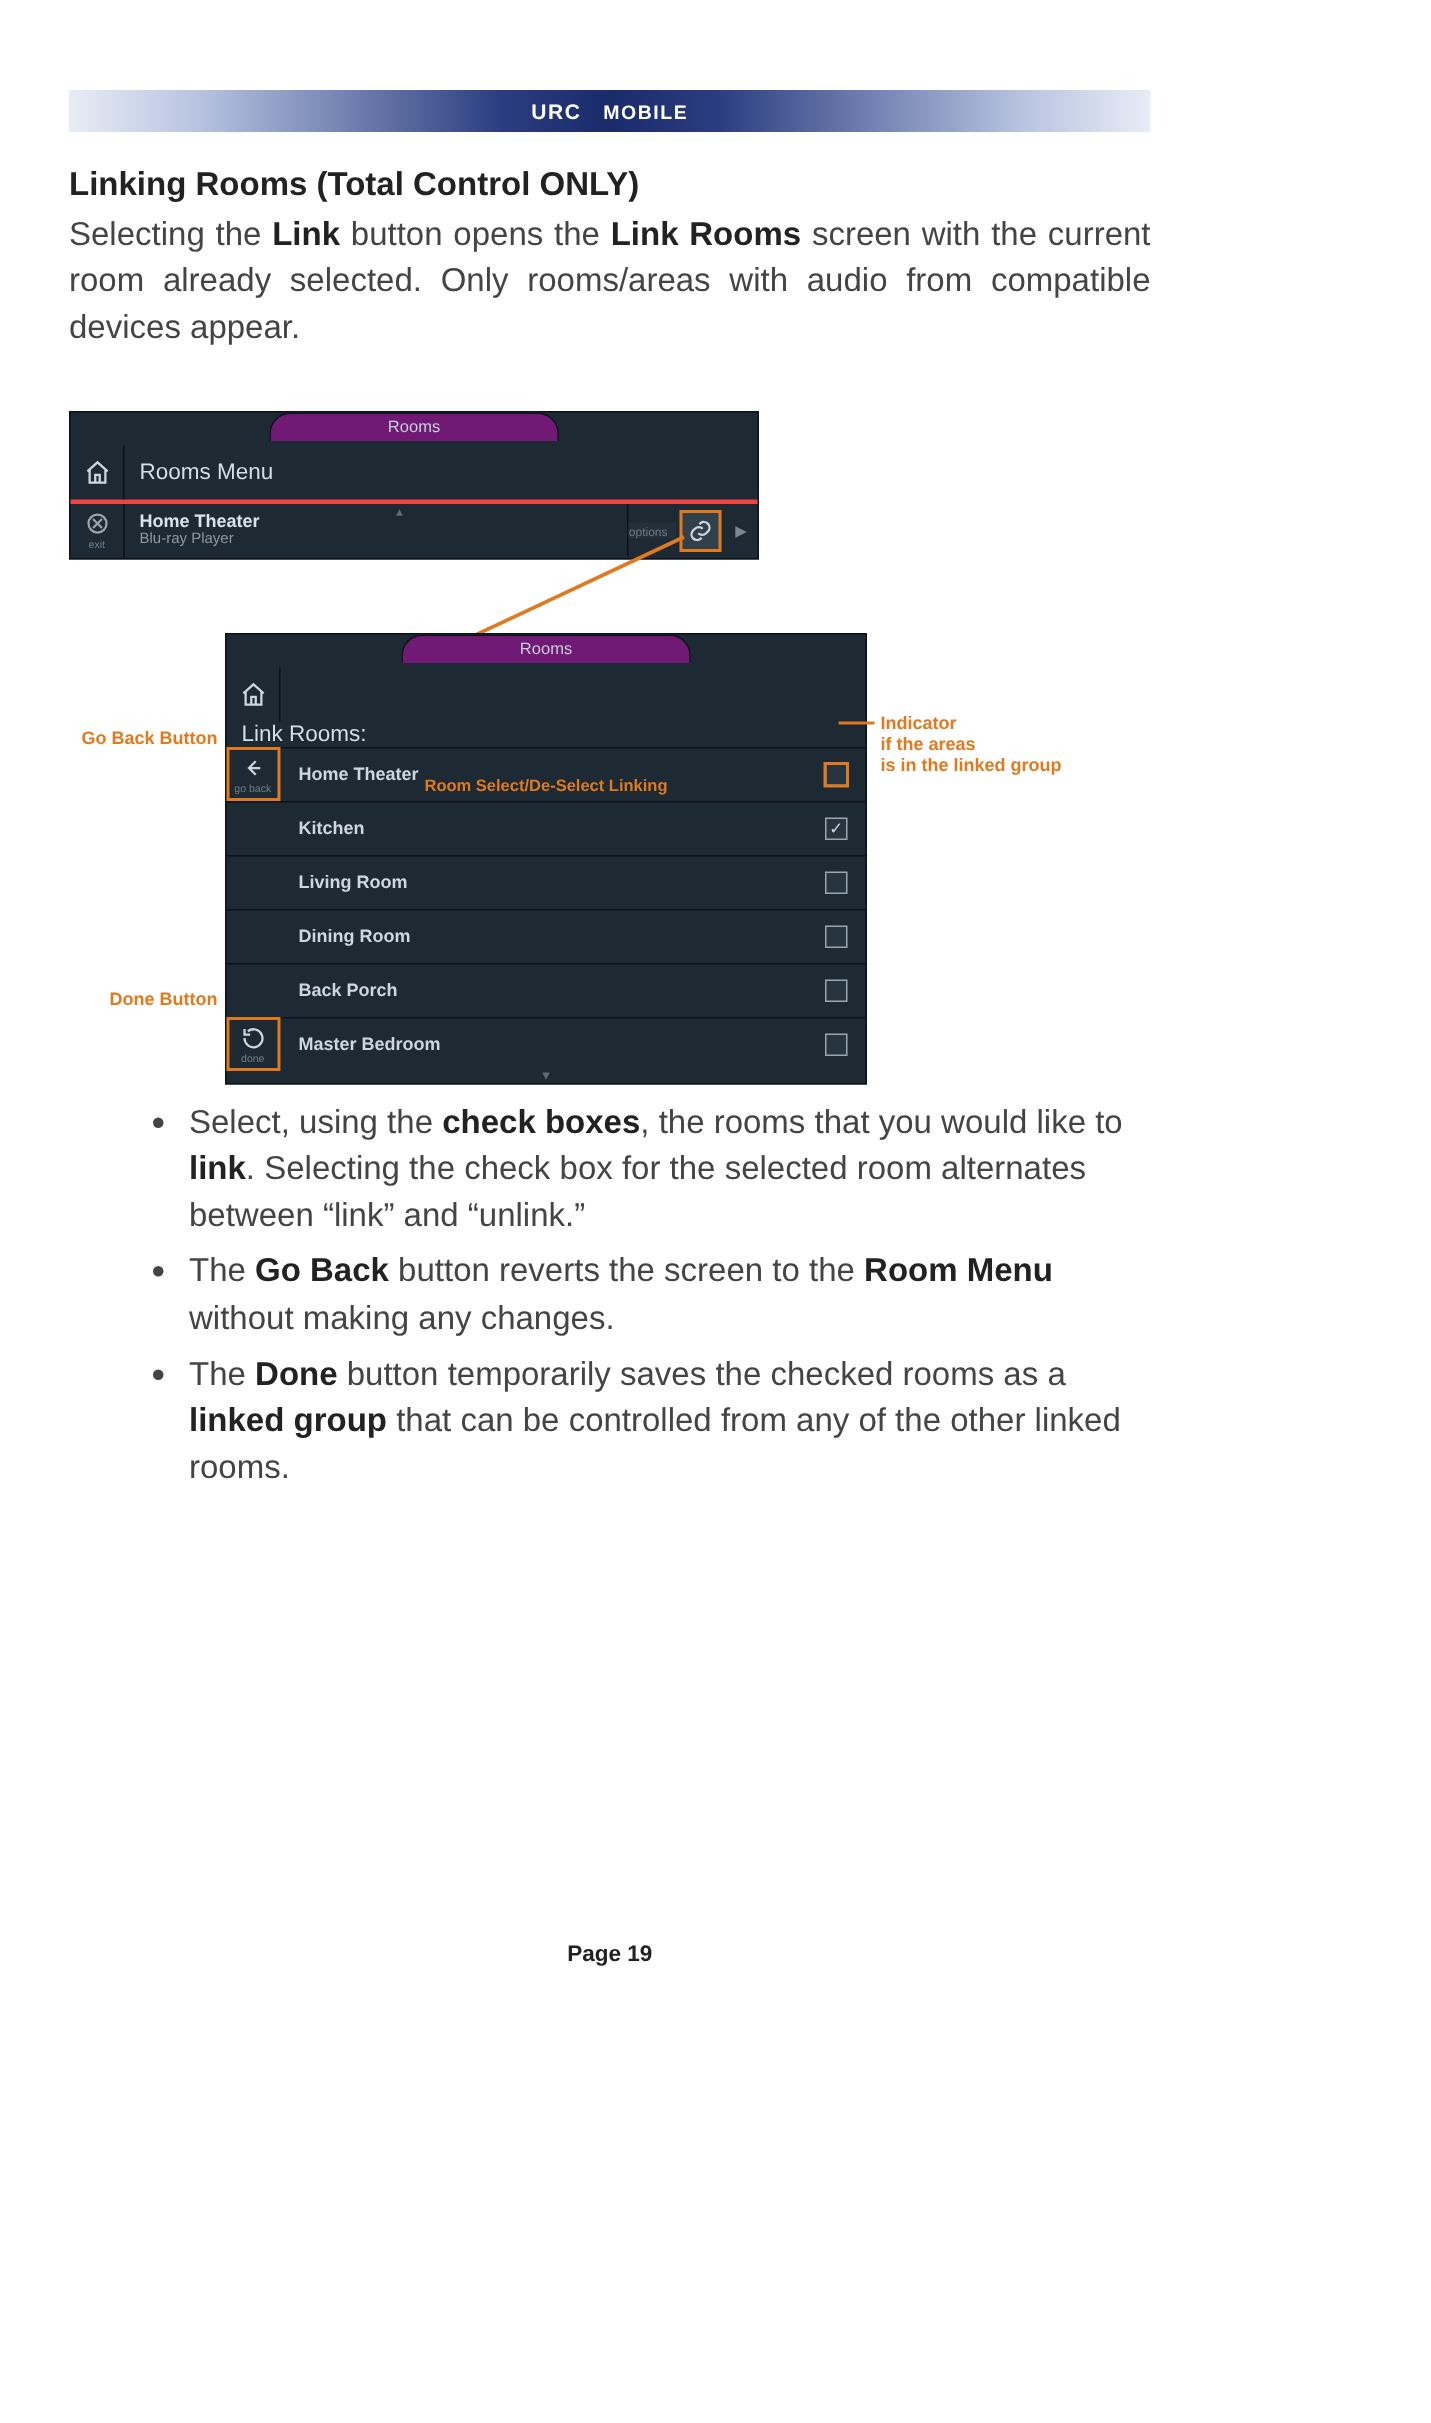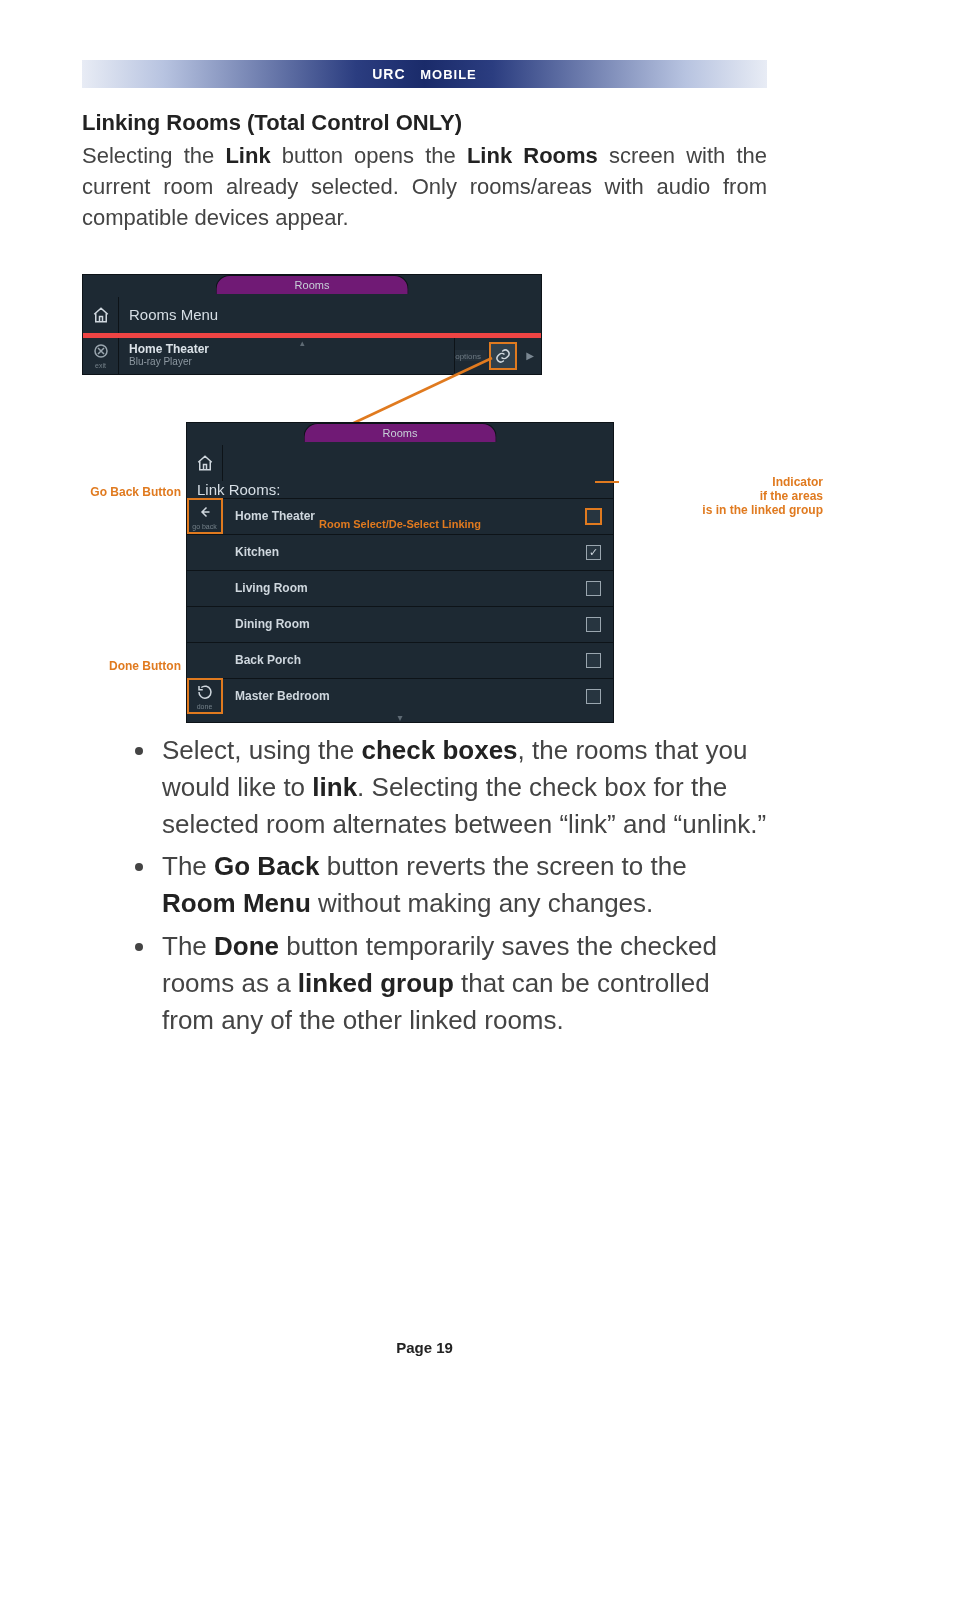--- a/index.html
+++ b/index.html
@@ -1,17 +1,17 @@
 <!DOCTYPE html>
 <html><head>
 <meta charset="utf-8">
 <style>
   * { box-sizing: border-box; margin: 0; padding: 0; }
   html, body { width: 954px; background: #fff; font-family: "Helvetica Neue", Arial, sans-serif; color: #222; }
-  .page { width: 849px; padding: 60px 82px 40px 82px; position: relative; }
+  .page { width: 849px; padding: 60px 82px 40px 46px; position: relative; }
 
   .header-bar {
     height: 28px;
     background: linear-gradient(90deg, #e8ecf5 0%, #b7c3e0 12%, #2b3d80 40%, #1a2b6a 50%, #2b3d80 60%, #b7c3e0 88%, #e8ecf5 100%);
     display: flex; align-items: center; justify-content: center;
   }
   .header-bar .title { color: #fff; font-size: 14px; letter-spacing: 1px; }
   .header-bar .title .sc { font-variant: small-caps; font-size: 13px; }
 
   .content { margin-top: 22px; }
@@ -23,21 +23,21 @@
 
   
   .panel1 { position: absolute; left: 0; top: 0; width: 460px; background: #1d2933; border: 1px solid #0d1318; }
   .tab-strip { position: relative; height: 22px; }
   .tab {
     position: absolute; left: 50%; transform: translateX(-50%);
     background: #701a75; color: #c7d0d8; font-size: 11px;
     padding: 3px 78px; border-top-left-radius: 14px; border-top-right-radius: 14px;
     border: 1px solid #0d1318; border-bottom: none; top: 0;
   }
-  .panel1 .header-row { display: flex; align-items: center; border-bottom: 5px solid #ef4444; }
+  .panel1 .header-row { display: flex; align-items: center; border-bottom: 3px solid #ef4444; }
   .side-btn {
     width: 36px; height: 36px; display: flex; flex-direction: column; align-items: center;
     justify-content: center; border-right: 1px solid #0d1318; color: #b6c2cc;
   }
   .side-btn .lbl { font-size: 7px; color: #748089; margin-top: 2px; }
   .header-title { color: #d6dee5; font-size: 15px; padding-left: 10px; }
 
   .panel1 .sub-row { display: flex; align-items: center; position: relative; }
   .sub-row .texts { flex: 1; padding: 4px 0 6px 10px; border-right: 1px solid #0d1318; border-left: 1px solid #0d1318; margin-left: -1px;}
   .sub-row .texts .t1 { color: #dbe2e8; font-size: 12px; font-weight: bold; }
@@ -59,30 +59,30 @@
 
   .room-row { display: flex; align-items: center; border-top: 1px solid #0d1318; height: 36px; position: relative; }
   .room-row .name { flex: 1; color: #cfd7de; font-size: 12px; font-weight: 600; padding-left: 12px; }
   .room-row .cb {
     width: 15px; height: 15px; border: 1px solid #9aa6af; margin-right: 12px; background: #273540;
     display: flex; align-items: center; justify-content: center; color: #cfd7de; font-size: 11px;
   }
   .room-row .cb.highlight { outline: 2px solid #e07a1f; outline-offset: -1px; }
   .bottom-handle { text-align: center; color: #5e6a74; font-size: 10px; line-height: 8px; height: 8px; }
 
-  .callout { position: absolute; font-size: 12px; font-weight: bold; color: #e07a1f; line-height: 1.2; text-align: right; }
+  .callout { position: absolute; font-size: 12px; font-weight: bold; color: #e07a1f; line-height: 1.2; }
   .callout.goback { left: -102px; top: 62px; text-align: right; width: 96px; }
   .callout.done { left: -102px; top: 236px; text-align: right; width: 96px; }
   .callout.room-select { position:absolute; left: 50%; transform:translateX(-50%); top: 95px; color:#e07a1f; font-size:11px; font-weight:bold; z-index:5; }
   .callout.indicator { left: 436px; top: 52px; width: 200px; }
   .callout.indicator .tick { position:absolute; left:-28px; top:6px; width:24px; height:2px; background:#e07a1f; }
 
   svg.connector { position: absolute; pointer-events: none; }
 
-  .bullets { margin: 28px 0 0 56px; font-size: 26px; line-height: 1.42; color: #444; }
+  .bullets { margin: 28px 0 0 56px; font-size: 22px; line-height: 1.42; color: #444; }
   .bullets li { margin-bottom: 6px; list-style: disc; margin-left: 20px; padding-left: 4px; }
   .bullets b { color: #222; }
 
   .closing { margin-top: 24px; font-size: 22px; line-height: 1.42; color: #444; }
 
   .footer { margin-top: 300px; text-align: center; font-weight: bold; font-size: 15px; }
 
   .icon-svg { width: 18px; height: 18px; }
 </style>
 </head>

